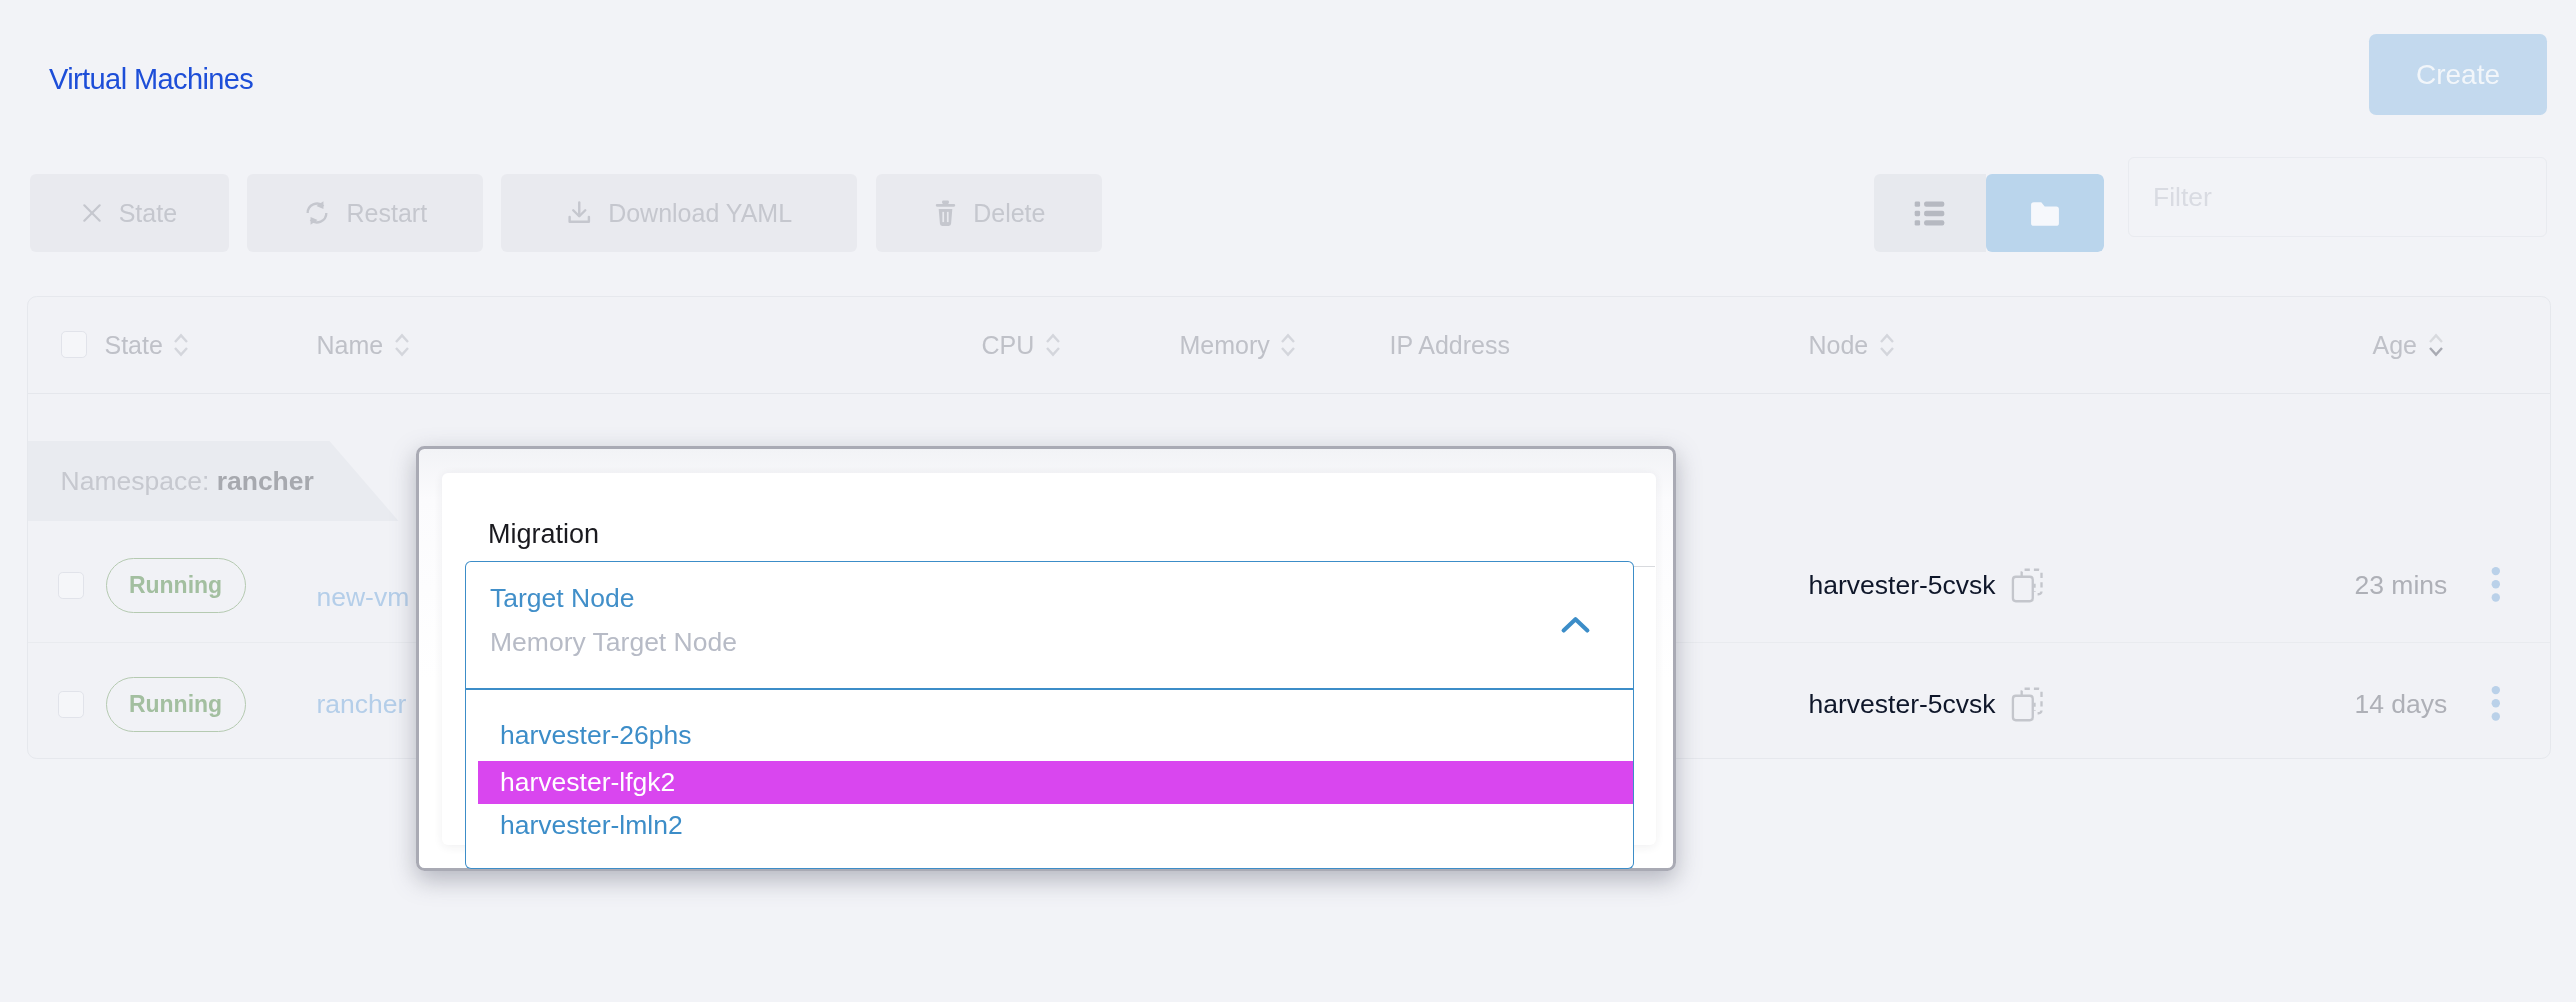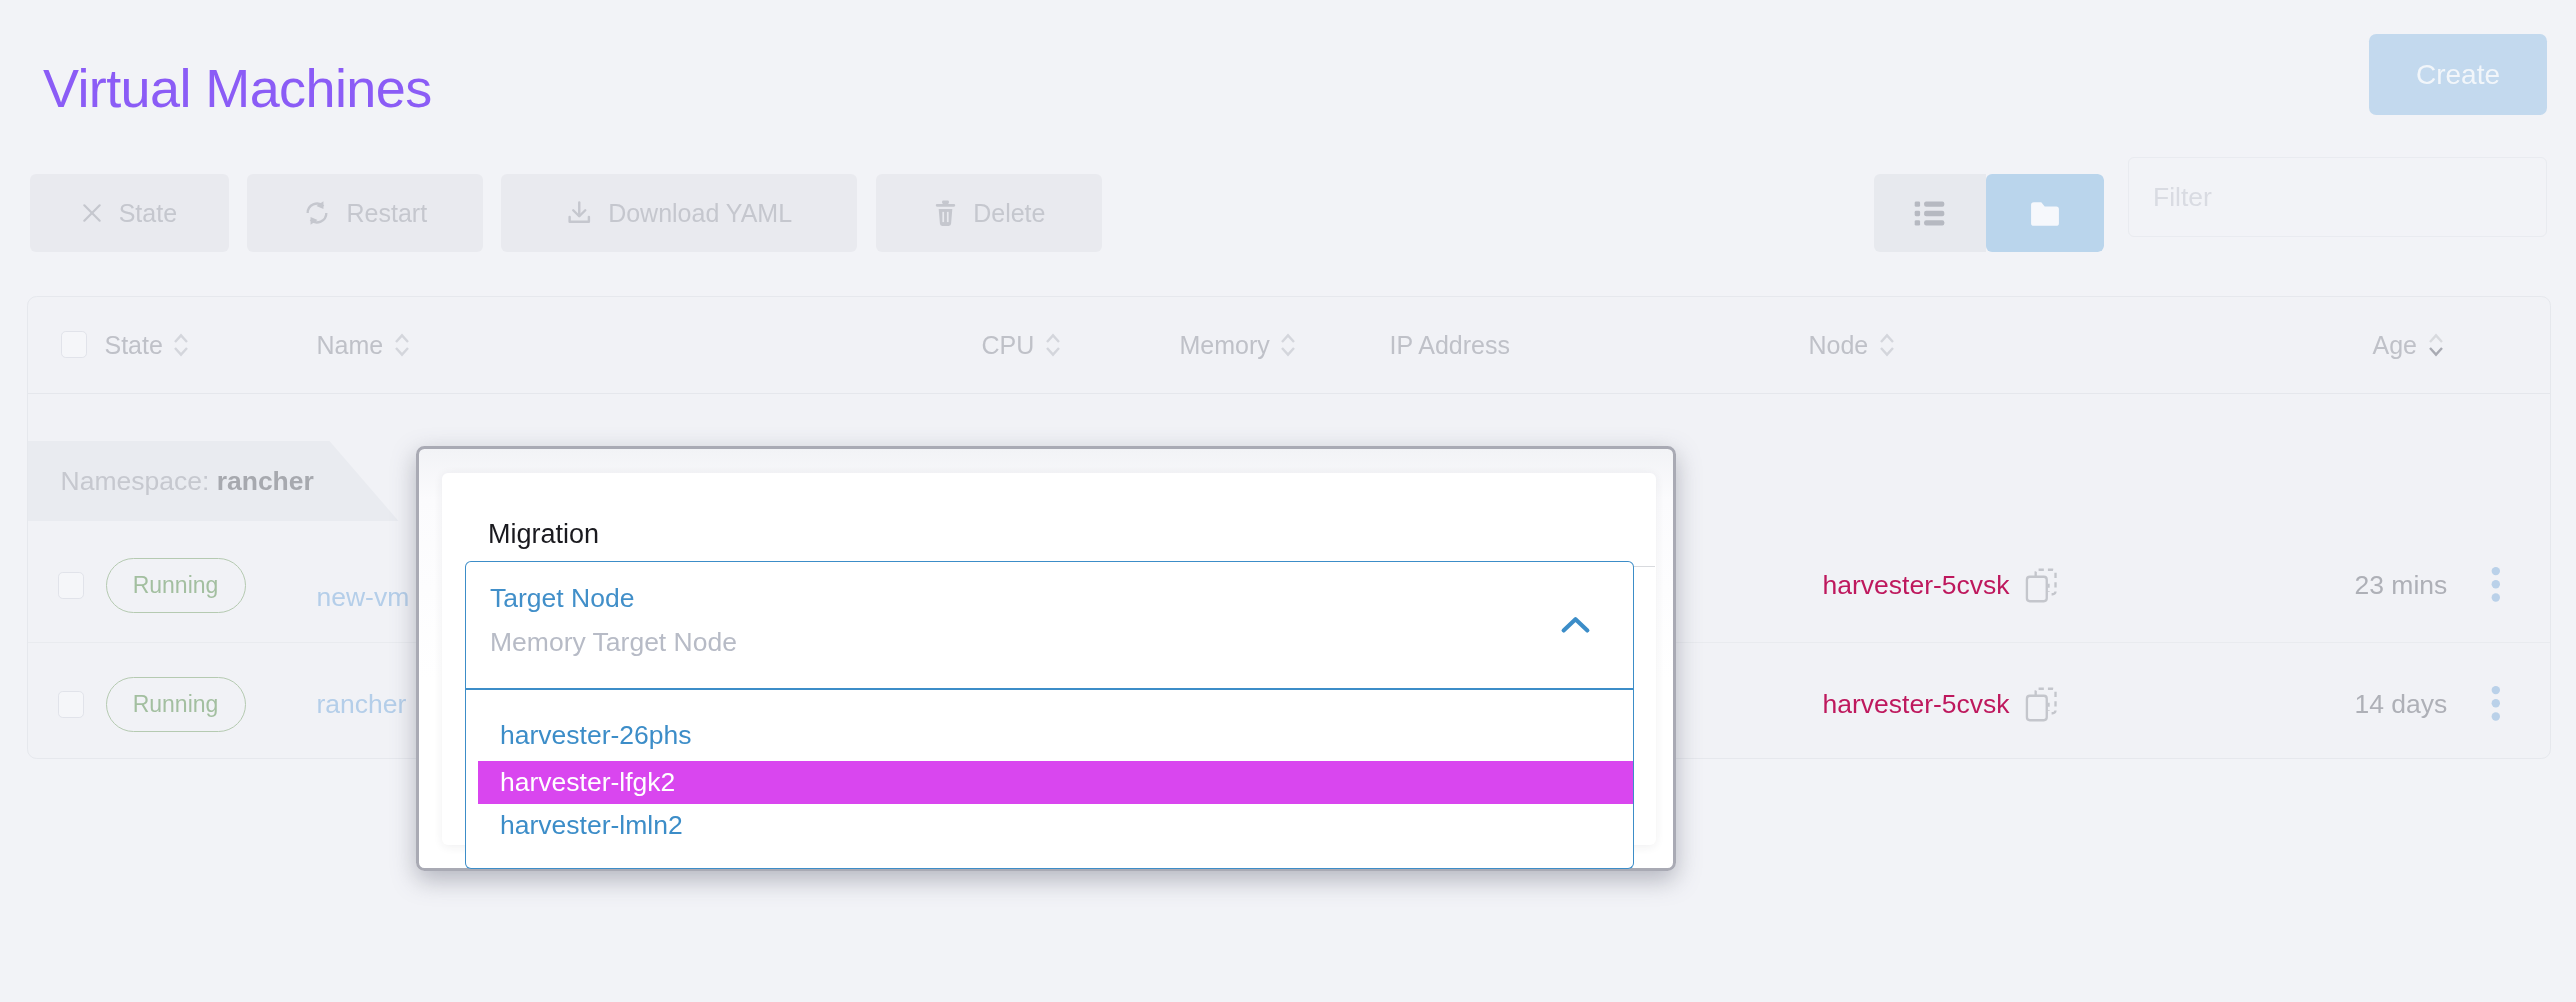--- a/index.html
+++ b/index.html
@@ -1,19 +1,19 @@
 <!DOCTYPE html>
 <html style="font-size:9.6px"><head>
 <meta charset="utf-8">
 <style>
   html,body{margin:0;padding:0;background:#e4e6ea;}
   .screen{position:relative;width:2576px;height:1003px;background:#f2f3f7;overflow:hidden;
           font-family:"Liberation Sans",sans-serif;-webkit-font-smoothing:antialiased;}
   .abs{position:absolute;}
-  .page-title{left:33px;top:47px;margin:10px;font-size:54px;font-weight:400;color:#8b5cf6;letter-spacing:-0.6px;}
+  .page-title{left:33px;top:47px;margin:16px;font-size:29px;font-weight:400;color:#1d4ed8;letter-spacing:-0.6px;}
   .create-btn{left:2369px;top:34px;width:178px;height:81px;background:#c3d9ee;border:none;border-radius:7.2px;
               color:#f2f6fa;font-size:28px;font-family:inherit;cursor:pointer;}
   .act-btn{top:174px;height:78px;background:#e9eaef;border:none;border-radius:6px;color:#c5c7ce;
            font-size:25px;font-family:inherit;display:flex;align-items:center;justify-content:center;gap:15.7px;cursor:pointer;}
   .act-btn svg{flex:0 0 auto;}
   .toggle{left:1874px;top:174px;width:230px;height:78px;border-radius:6px;overflow:hidden;display:flex;}
   .seg{width:112px;height:78px;background:#e7e9ee;display:flex;align-items:center;justify-content:center;cursor:pointer;}
   .seg.active{width:119px;background:#bad5ec;border-radius:6px;}
   .filter{left:2128px;top:157px;width:419px;height:80px;box-sizing:border-box;background:#f2f3f7;
           border:1.8px solid #e9ebf0;border-radius:6px;font-size:26.5px;font-family:inherit;padding:0 24px;color:#8f929c;}
@@ -26,23 +26,23 @@
   .checkbox{position:absolute;width:26.5px;height:26.5px;box-sizing:border-box;background:#f5f6f9;
             border:1.2px solid #e1e3ea;border-radius:4.8px;cursor:pointer;}
   .ns-tab{position:absolute;left:0;top:144px;width:371px;height:80px;background:#e9ebf0;
           clip-path:polygon(0 0,calc(100% - 69px) 0,100% 100%,0 100%);
           display:flex;align-items:center;padding-left:33px;box-sizing:border-box;
           font-size:26.5px;color:#c6c8cf;white-space:pre;}
   .ns-tab b{color:#a7a9af;font-weight:600;}
   .row-divider{position:absolute;left:0;top:345px;width:100%;height:1.2px;background:#e9ebef;}
   .cell{position:absolute;height:55px;display:flex;align-items:center;font-size:26.5px;white-space:nowrap;}
   .badge{position:absolute;width:140px;height:55px;box-sizing:border-box;border:1.8px solid #b5cab1;border-radius:28px;
-         display:flex;align-items:center;justify-content:center;font-size:23px;color:#a3bfa0;}
+         display:flex;align-items:center;justify-content:center;font-size:23px;color:#a3bfa0;font-weight:bold;}
   .name-link{color:#b4cee9;cursor:pointer;}
-  .node-cell{color:#be185d;gap:15.7px;margin-left:14px;}
+  .node-cell{color:#0f172a;gap:15.7px;}
   .age-cell{color:#aeb0b7;}
   .kebab{position:absolute;cursor:pointer;}
   
   .modal{left:416px;top:446px;width:1260px;height:425px;box-sizing:border-box;z-index:20;
          border:3.6px solid #a9aab4;border-radius:8.4px;
          background:linear-gradient(180deg,#f2f3f6 0%,#fbfbfd 12%,#ffffff 55%);
          box-shadow:0 8.4px 24px rgba(88,90,108,0.40);}
   .modal-card{position:absolute;left:23px;top:24px;width:1214px;height:372px;background:#ffffff;border-radius:6px;
               box-shadow:0 1.2px 9.6px rgba(40,40,60,0.07);}
   .modal-title{position:absolute;left:46px;top:46px;font-size:27px;font-weight:500;color:#1a1a1f;}

